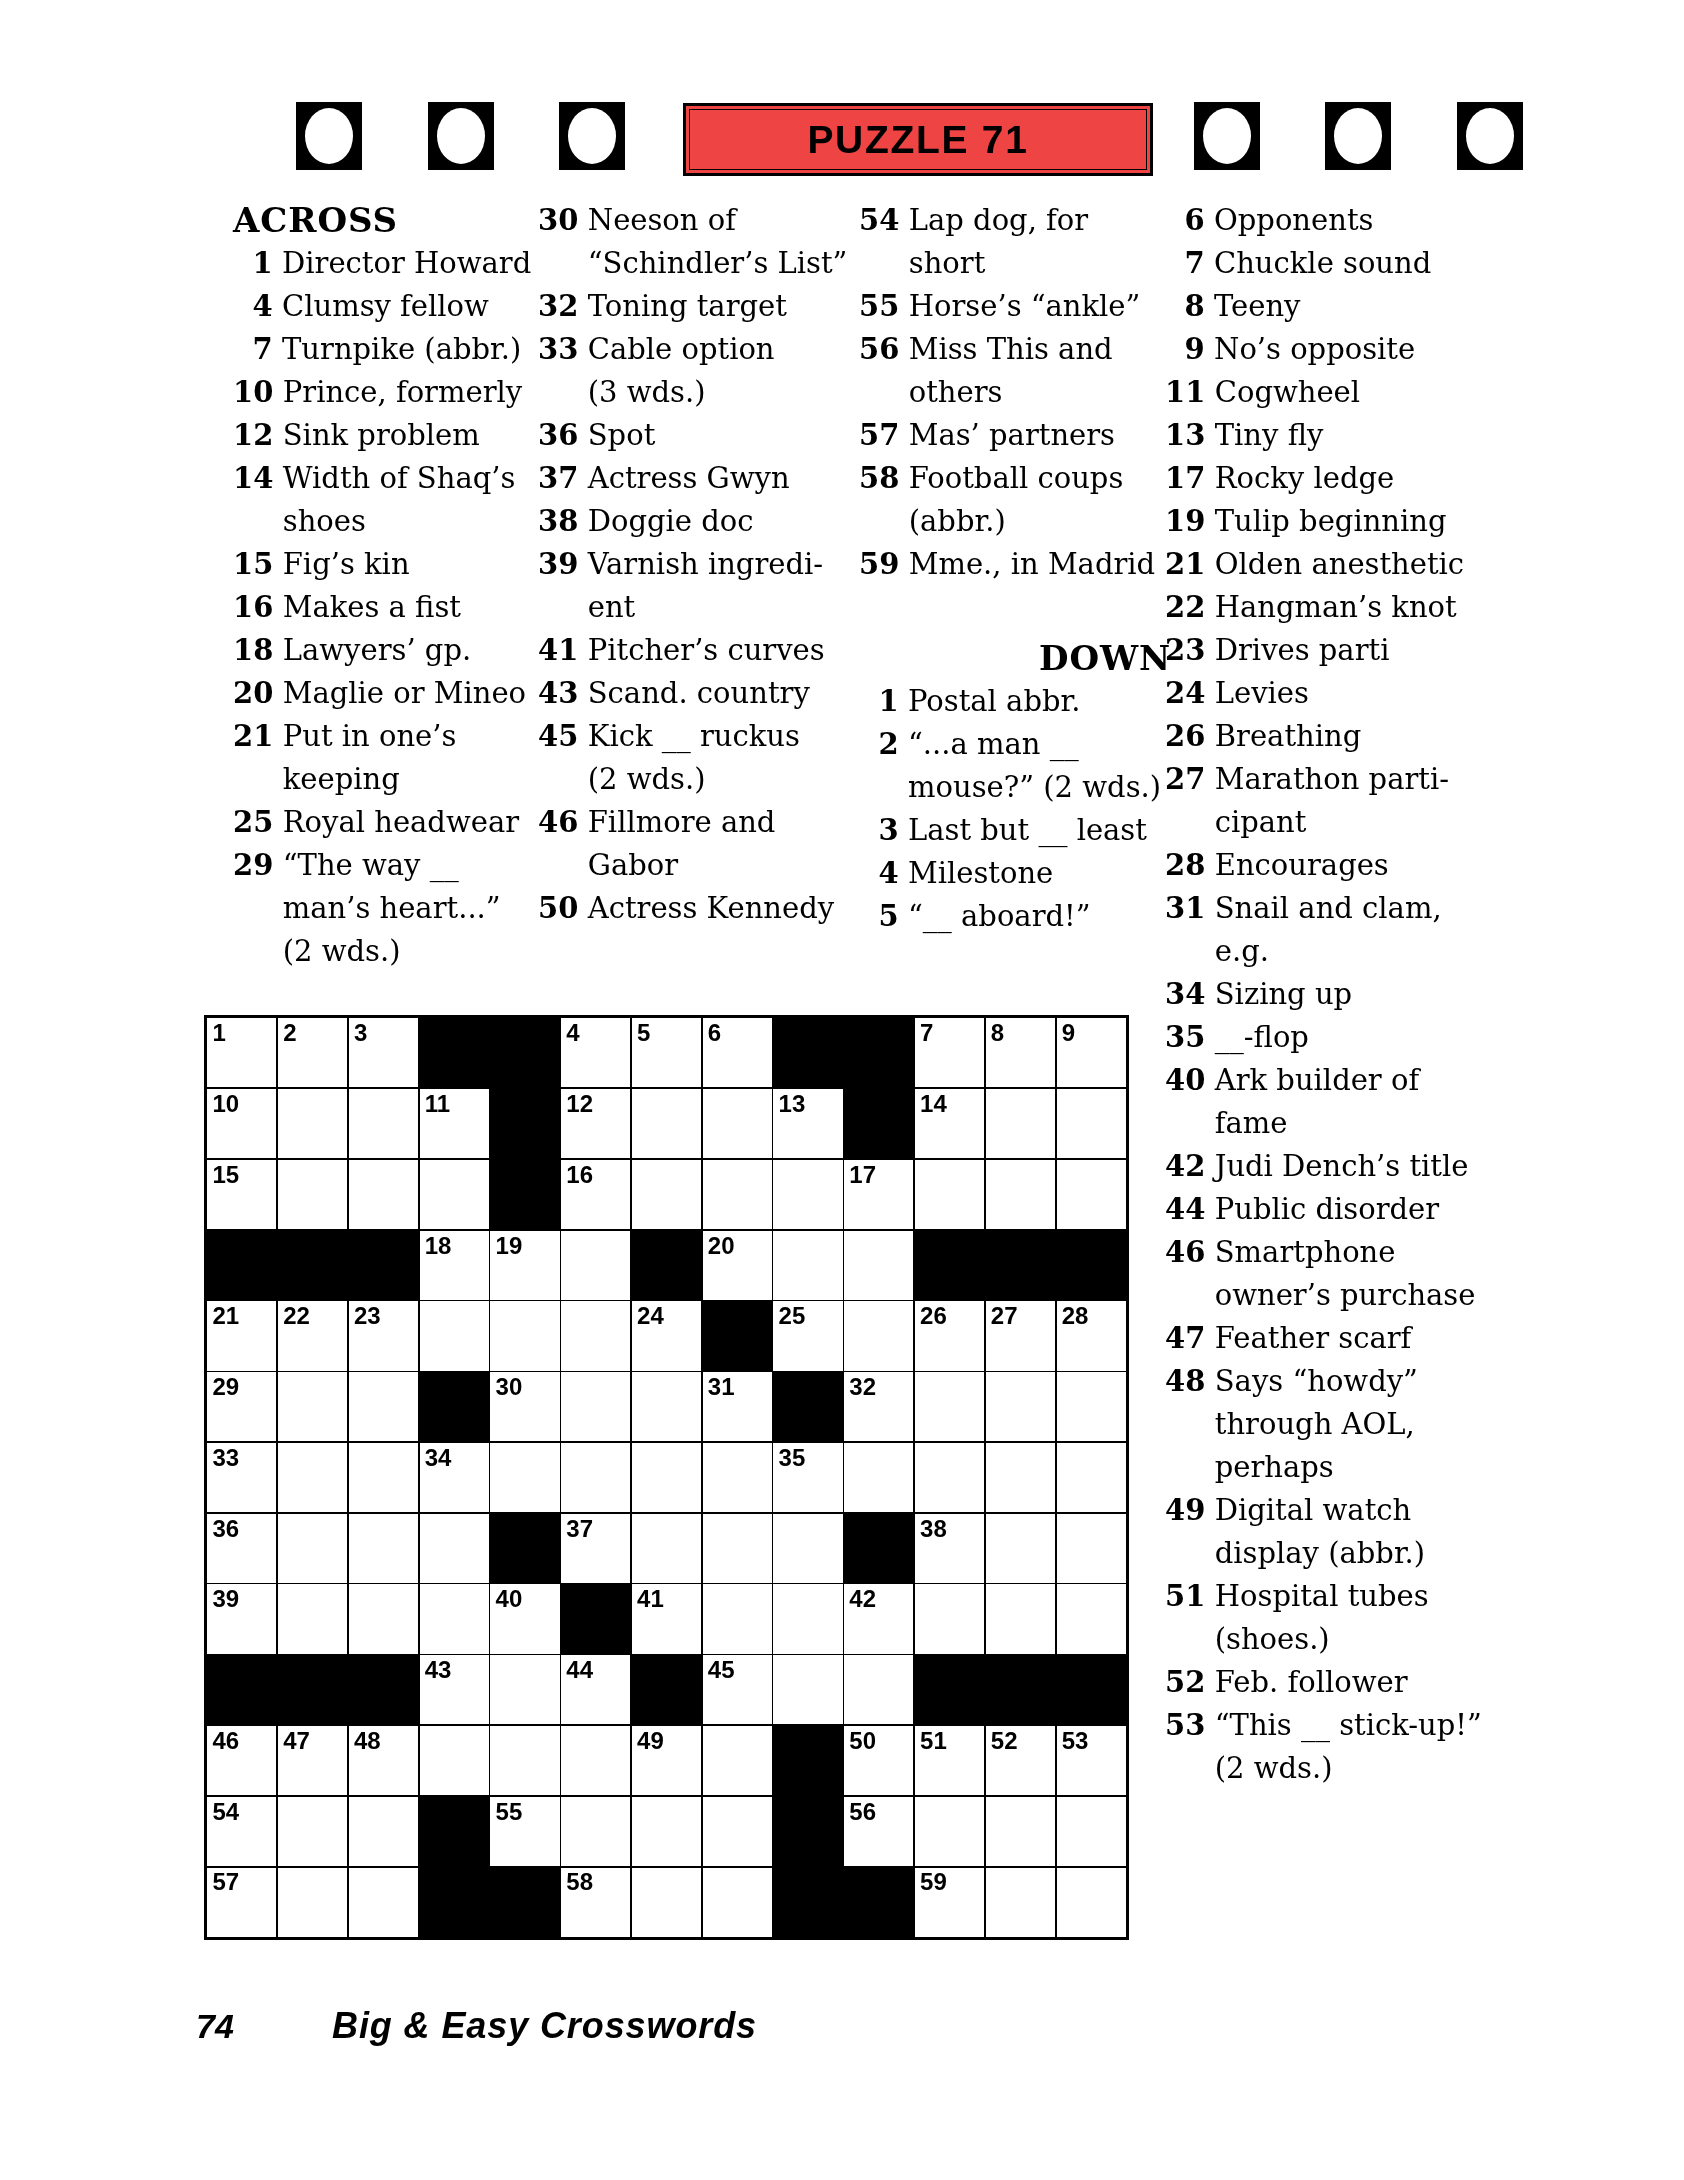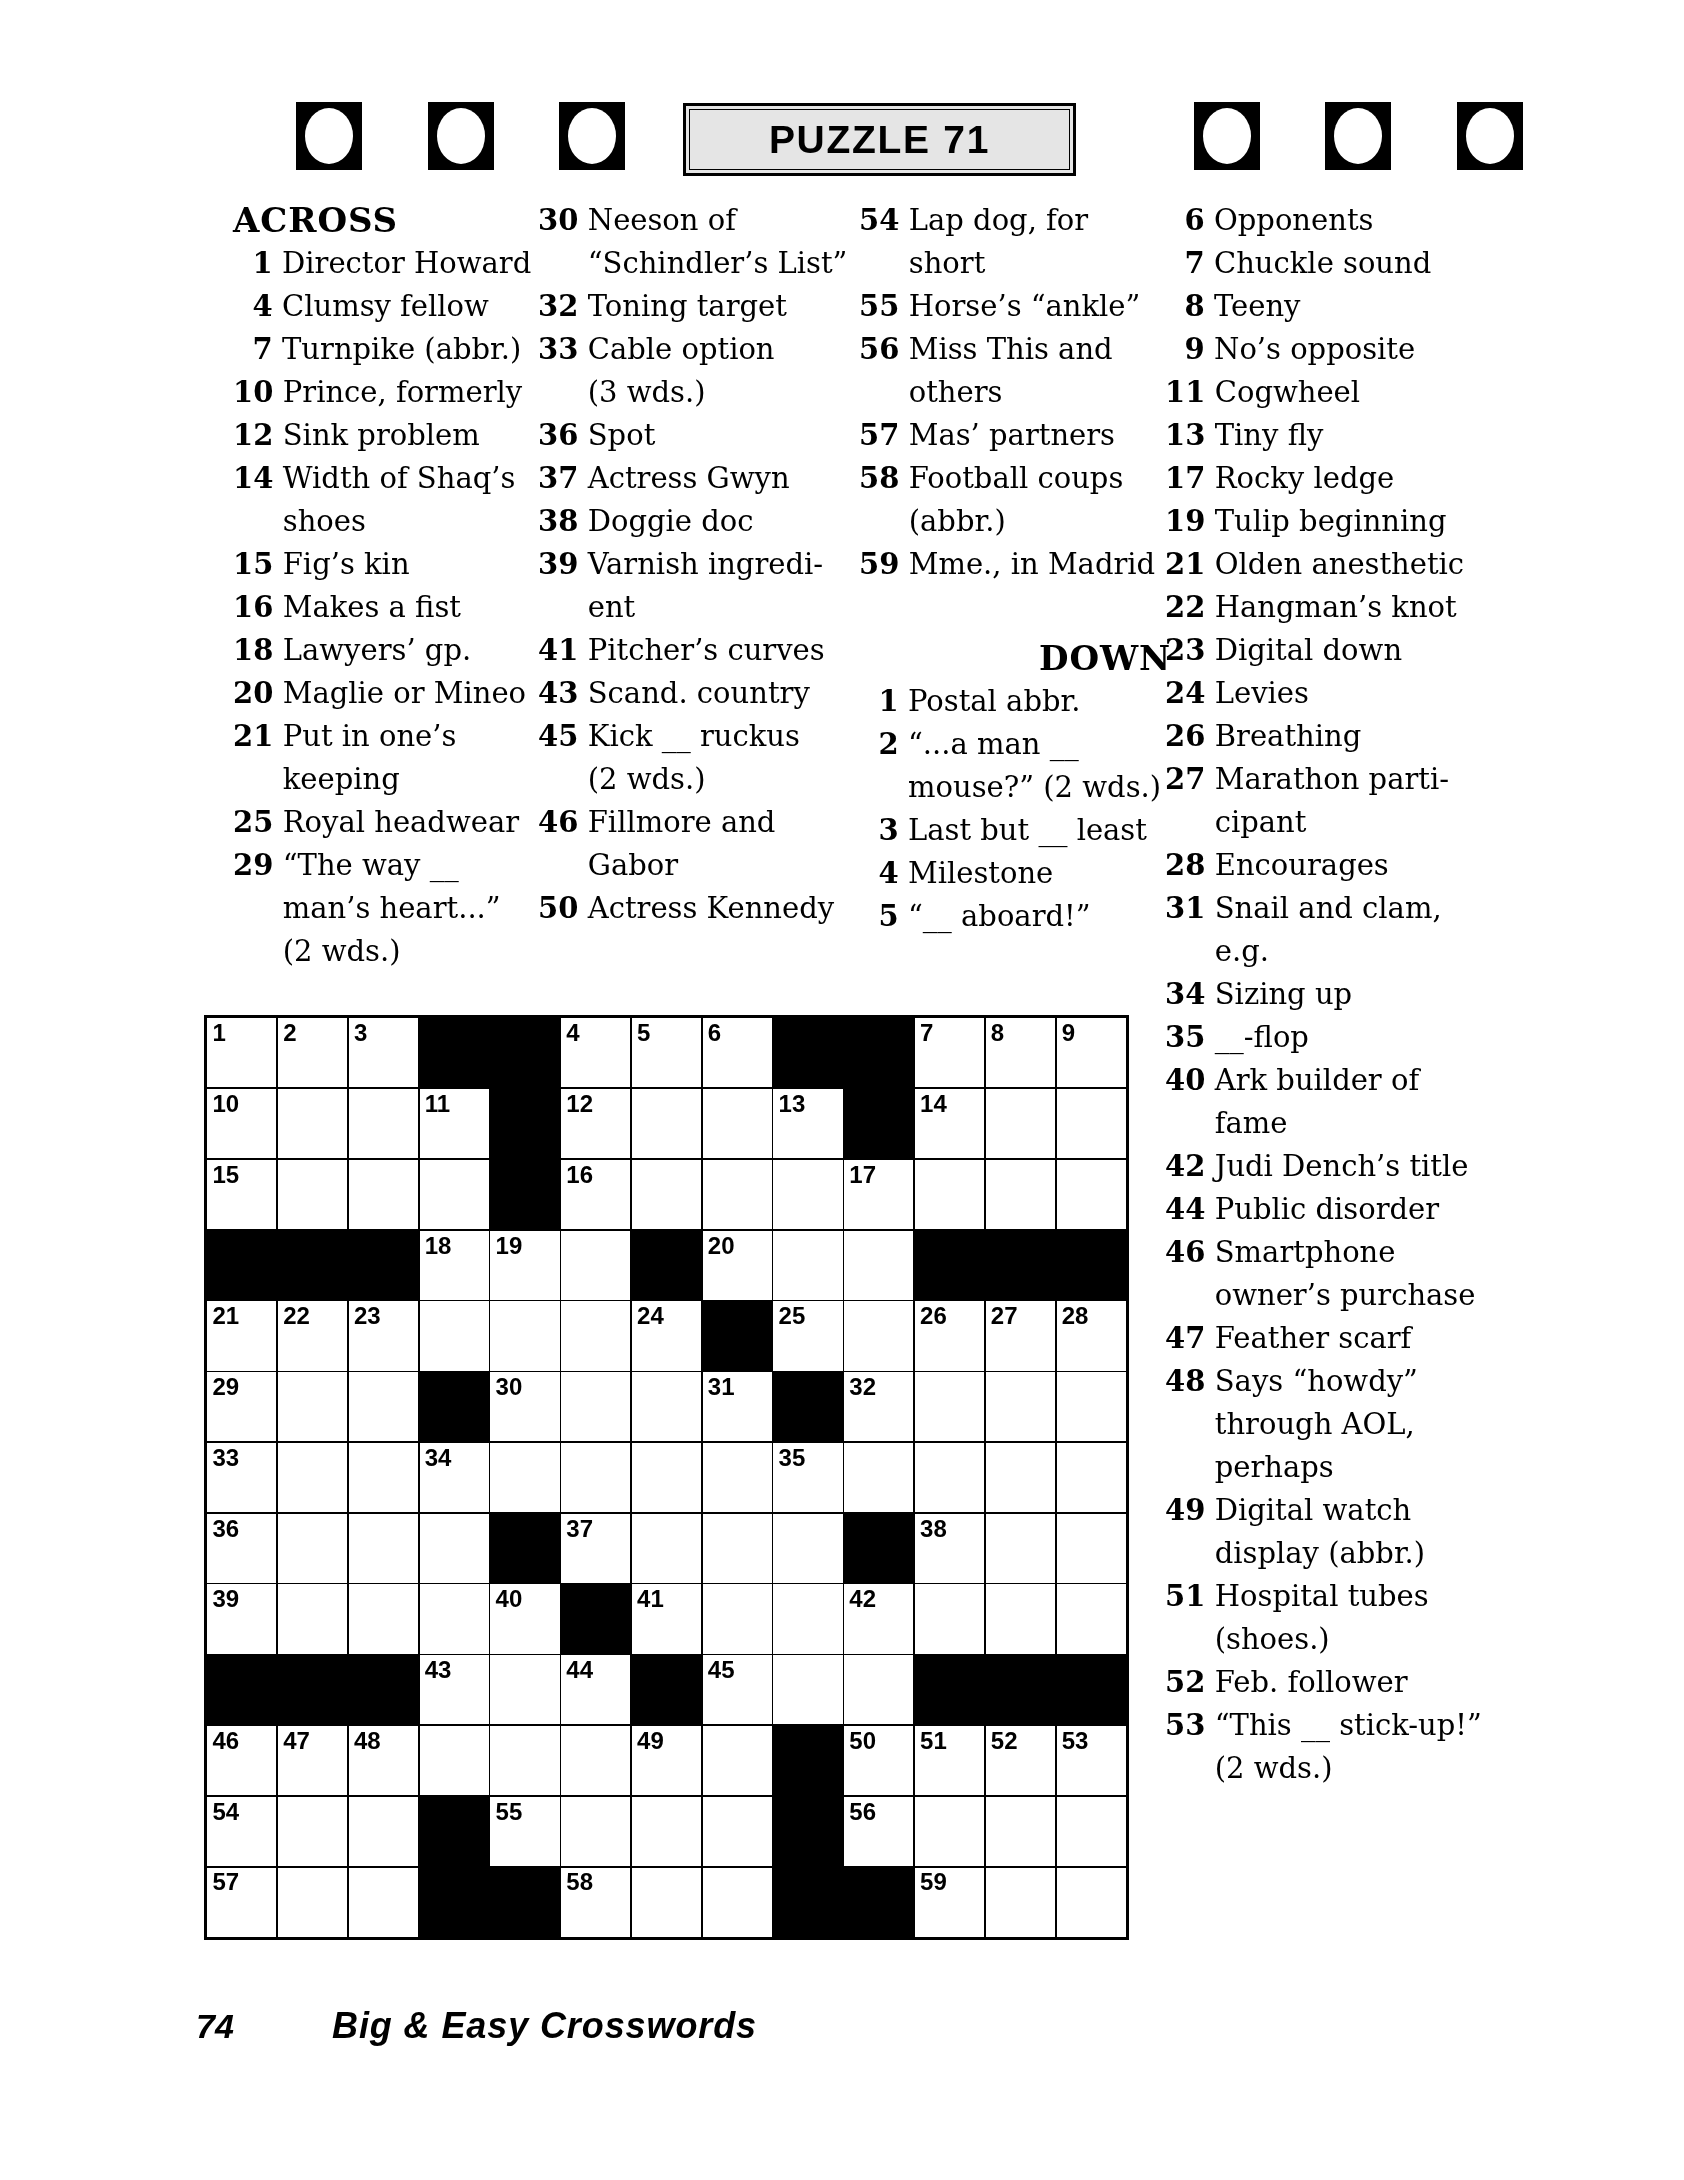--- a/index.html
+++ b/index.html
@@ -16,22 +16,22 @@
   .corner-tile{
     position:absolute;top:102px;width:66px;height:68px;
     background:#000;
   }
   .corner-tile .oval{
     position:absolute;left:50%;top:50%;
     transform:translate(-50%,-50%);
     width:48px;height:56px;background:#fff;border-radius:50%;
   }
   .title-box{
-    position:absolute;left:683px;top:103px;width:393px;height:73px;
-    border:3.4px solid #000;box-sizing:border-box;background:#e5e5e5;
+    position:absolute;left:683px;top:103px;width:470px;height:73px;
+    border:3.4px solid #000;box-sizing:border-box;background:#ef4444;
   }
   .title-box-inner{
     position:absolute;left:2.6px;top:2.6px;right:2.6px;bottom:2.6px;
     border:1.7px solid #000;
     display:flex;align-items:center;justify-content:center;
   }
   .puzzle-title{
     font-family:"Liberation Sans", sans-serif;
     font-weight:900;font-size:39px;letter-spacing:1.7px;
   }
@@ -304,21 +304,21 @@
       <div class="clue">
         <span class="num">21</span>
         <span class="txt">Olden anesthetic</span>
       </div>
       <div class="clue">
         <span class="num">22</span>
         <span class="txt">Hangman’s knot</span>
       </div>
       <div class="clue">
         <span class="num">23</span>
-        <span class="txt">Digital down</span>
+        <span class="txt">Drives parti</span>
       </div>
       <div class="clue">
         <span class="num">24</span>
         <span class="txt">Levies</span>
       </div>
       <div class="clue">
         <span class="num">26</span>
         <span class="txt">Breathing</span>
       </div>
       <div class="clue">

